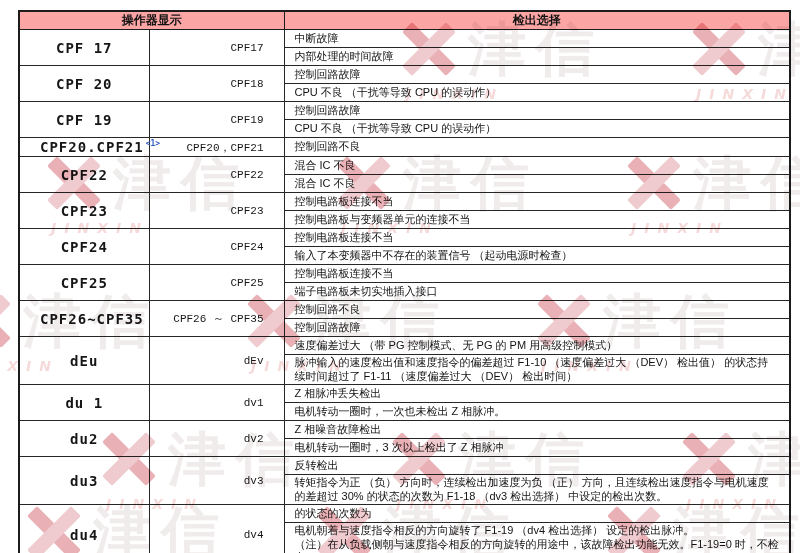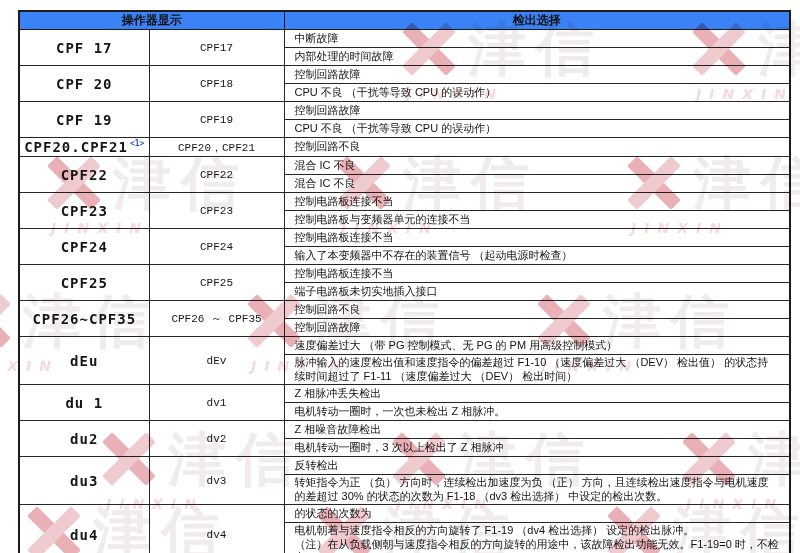--- a/index.html
+++ b/index.html
@@ -10,41 +10,41 @@
   
   table.fault-table{
     position:absolute;left:18px;top:10px;width:771px;
     border-collapse:collapse;table-layout:fixed;
     border:2px solid #1c1c1c;
   }
   col.c-seg{width:130px;}
   col.c-code{width:135px;}
   col.c-fault{width:506px;}
   .fault-table th{
-    background:#3b82f6;border:1px solid #1c1c1c;
+    background:#fca5a5;border:1px solid #1c1c1c;
     font-size:12px;font-weight:bold;color:#111;
     height:17px;padding:0 4px;text-align:center;
   }
   .fault-table td{
     border:1px solid #262626;color:#131313;
-    vertical-align:middle;padding:1px 4px;
+    vertical-align:middle;padding:1px 20px;
   }
   tr.group-start td{border-top:1.5px solid #141414;}
   td.seg{
     text-align:center;
     font-family:"DejaVu Sans Mono",monospace;
     font-size:14px;font-weight:bold;letter-spacing:1px;color:#161616;
     white-space:nowrap;
   }
   td.seg .sup{
     font-size:8px;color:#2b55c4;font-weight:bold;
     vertical-align:super;letter-spacing:0;margin-left:2px;
   }
   td.code{
-    text-align:center;
+    text-align:right;
     font-family:"Liberation Mono",monospace;
     font-size:11px;color:#161616;white-space:nowrap;
   }
   td.fault{
     font-size:11px;line-height:13.5px;padding:1px 10px;
     white-space:pre-line;height:15px;
   }
   
   .watermark-layer{
     position:absolute;inset:0;pointer-events:none;z-index:5;

